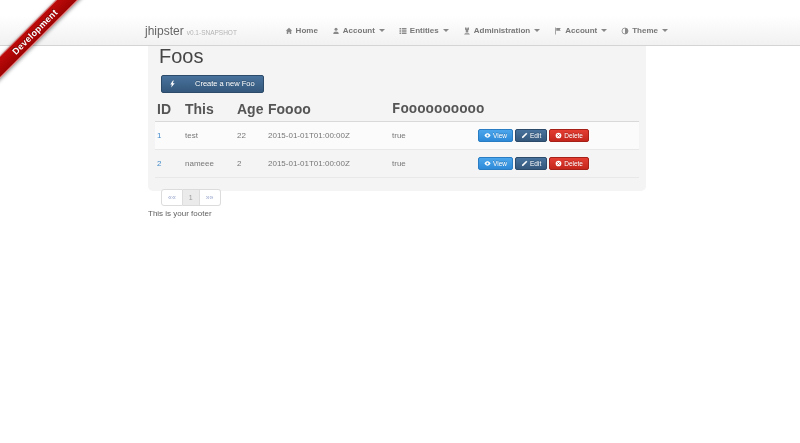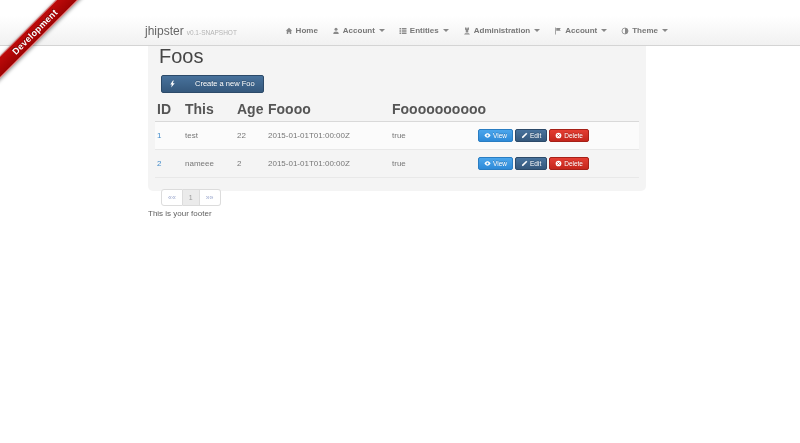--- a/index.html
+++ b/index.html
@@ -47,21 +47,21 @@
 
   
   table { width:484px; margin:4px 7px 0 7px; border-collapse:collapse; table-layout:fixed; }
   th { text-align:left; font-size:14px; font-weight:bold; color:#555;
        padding:4px 4px 4px 2px; border-bottom:1px solid #d9d9d9; }
   td { font-size:8px; color:#777; padding:7px 4px 7px 2px; vertical-align:middle; }
   tbody tr { border-top:1px solid #e8e8e8; }
   tbody tr:last-child { border-bottom:1px solid #e8e8e8; }
   tr.odd { background:#fbfbfb; }
   .col-id{width:28px;} .col-name{width:52px;} .col-age{width:31px;}
-  .col-foooo{width:124px;} .col-foolong{width:86px;} .col-actions{width:163px;}
+  .col-foooo{width:124px;} .col-foolong{width:86px;font-family:Liberation Mono, monospace;} .col-actions{width:163px;}
   .id-link { color:#428bca; text-decoration:none; cursor:pointer; }
 
   .btn-group { display:flex; gap:2px; }
   .btn-xs { display:inline-flex; align-items:center; gap:2px; padding:2px 5px;
             font-size:6.5px; color:#fff; border-radius:2px; cursor:pointer;
             text-shadow:0 -1px 0 rgba(0,0,0,.2); }
   .btn-view   { background:linear-gradient(#4ba6ec,#2e8ad8); border:1px solid #2a7dc2; }
   .btn-edit   { background:linear-gradient(#48729c,#35587c); border:1px solid #2c4a69; }
   .btn-delete { background:linear-gradient(#e43d32,#c4261c); border:1px solid #a62017; }
 

